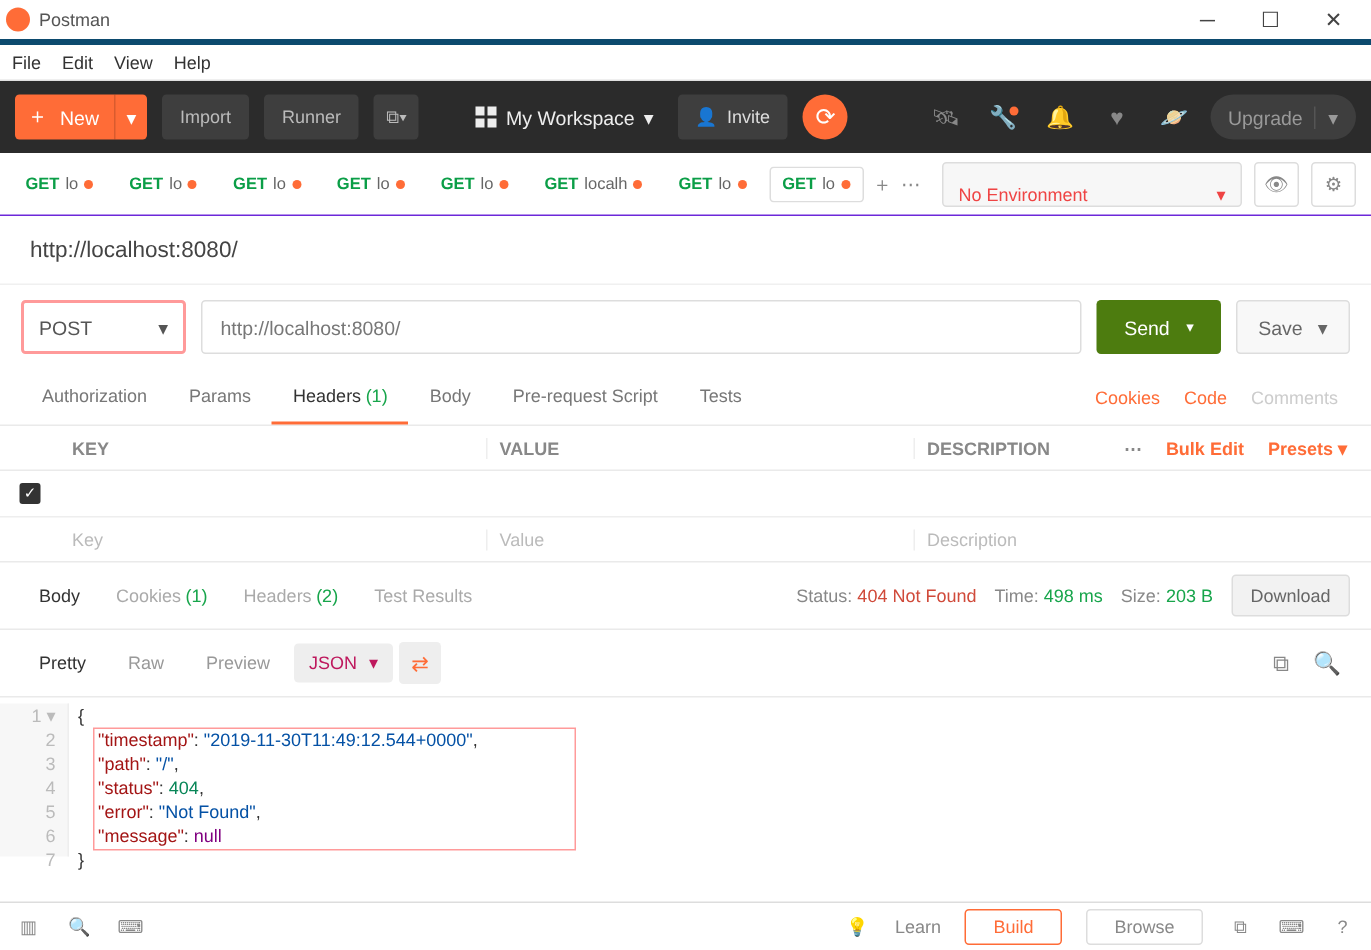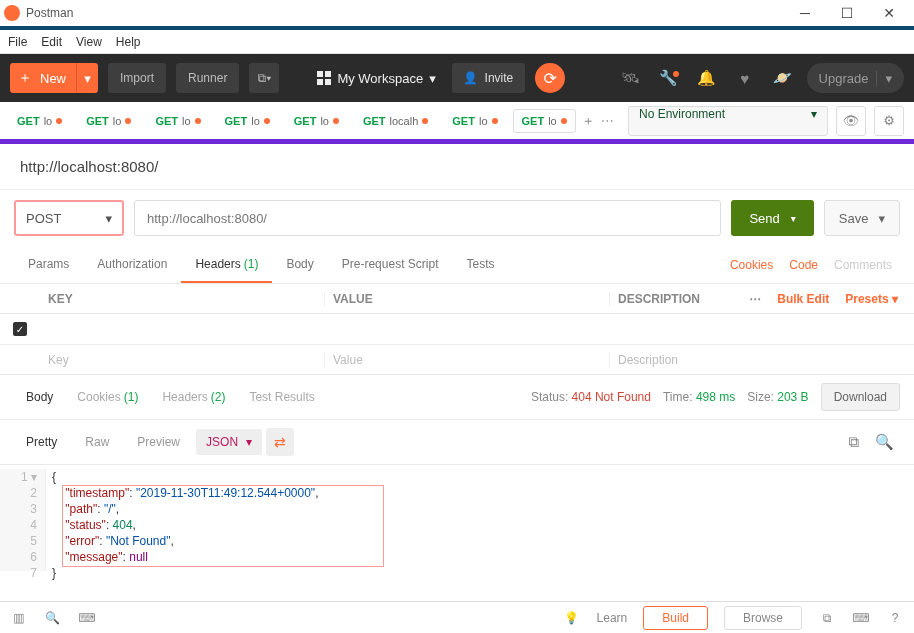--- a/index.html
+++ b/index.html
@@ -24,29 +24,29 @@
  linear-gradient(#eee,#eee) 0 0/6px 6px no-repeat,
  linear-gradient(#eee,#eee) 8px 0/6px 6px no-repeat,
  linear-gradient(#eee,#eee) 0 8px/6px 6px no-repeat,
  linear-gradient(#eee,#eee) 8px 8px/6px 6px no-repeat; }
 .invite { display:flex;align-items:center;gap:6px;background:#3e3e3e;color:#ddd;height:30px;padding:0 12px;border-radius:3px;font-size:12px; }
 .sync { width:30px;height:30px;border-radius:50%;background:#ff6c37;display:flex;align-items:center;justify-content:center;color:#fff;font-size:16px; }
 .tb-right-icon { color:#888;width:28px;display:flex;align-items:center;justify-content:center;font-size:15px;position:relative; }
 .tb-right-icon .dot { position:absolute;top:2px;right:4px;width:6px;height:6px;border-radius:50%;background:#ff6c37; }
 .upgrade { background:#3e3e3e;color:#999;height:30px;display:flex;align-items:center;padding:0 12px;border-radius:15px;gap:8px; }
 .upgrade .car { border-left:1px solid #555;padding-left:8px; }
-.row2 { display:flex;align-items:center;height:42px;border-bottom:5px solid #6d28d9; }
+.row2 { display:flex;align-items:center;height:42px;border-bottom:1px solid #6d28d9; }
 .tabs { display:flex;align-items:center;gap:6px;padding:0 8px;flex:1;overflow:hidden; }
 .tab { display:flex;align-items:center;gap:4px;padding:5px 8px;border:1px solid transparent;border-radius:3px;font-size:11px;color:#666;cursor:pointer;white-space:nowrap; }
 .tab.active { border-color:#ddd;background:#fff; }
 .tab .method { color:#0b9e47;font-weight:600; }
 .tab .od { width:6px;height:6px;border-radius:50%;background:#ff6c37; }
 .tab-add { width:22px;height:22px;display:flex;align-items:center;justify-content:center;color:#888;cursor:pointer; }
 .env { display:flex;align-items:center;gap:8px;padding:0 10px; }
-.env-sel { width:200px;height:30px;border:1px solid #ddd;background:#f7f7f7;display:flex;align-items:flex-start;padding:0 10px;color:#14532d;font-size:12px;justify-content:space-between;border-radius:3px; }
+.env-sel { width:200px;height:30px;border:1px solid #ddd;background:#f7f7f7;display:flex;align-items:flex-end;padding:0 10px;color:#ef4444;font-size:12px;justify-content:space-between;border-radius:3px; }
 .env-icon { width:30px;height:30px;border:1px solid #ddd;border-radius:3px;display:flex;align-items:center;justify-content:center;color:#888;background:#fff; }
 .req-title { padding:14px 20px;font-size:15px;color:#444;border-bottom:1px solid #f0f0f0; }
 .req-line { display:flex;align-items:center;padding:10px 14px;gap:10px; }
 .method-sel { width:110px;height:36px;border:2px solid #ff9a9a;background:#fff;display:flex;align-items:center;padding:0 10px;justify-content:space-between;color:#555;font-size:13px;border-radius:3px; }
 .url-input { flex:1;height:36px;border:1px solid #ddd;padding:0 12px;color:#777;font-size:13px;border-radius:3px; }
 .send-btn { height:36px;background:#4d7c0f;color:#fff;display:flex;align-items:center;padding:0 18px;border-radius:3px;font-size:13px;font-weight:500;gap:11px; }
 .send-btn .car { font-size:10px; }
 .save-btn { height:36px;border:1px solid #ddd;display:flex;align-items:center;padding:0 14px;border-radius:3px;color:#666;gap:10px;background:#f8f8f8; }
 .req-tabs { display:flex;align-items:center;padding:0 14px;border-bottom:1px solid #eaeaea;height:38px;gap:0; }
 .req-tab { padding:0 14px;height:100%;display:flex;align-items:center;color:#777;font-size:12px;cursor:pointer;border-bottom:2px solid transparent; }
@@ -220,22 +220,22 @@
     <span>Send</span>
     <span class="car">▾</span>
   </div>
   <div class="save-btn">
     <span>Save</span>
     <span>▾</span>
   </div>
 </div>
 
 <div class="req-tabs">
+  <div class="req-tab">Authorization</div>
   <div class="req-tab">Params</div>
-  <div class="req-tab">Authorization</div>
   <div class="req-tab active">
     <span>Headers</span>
     <span class="cnt">(1)</span>
   </div>
   <div class="req-tab">Body</div>
   <div class="req-tab">Pre-request Script</div>
   <div class="req-tab">Tests</div>
   <div class="rspacer"></div>
   <span class="link-orange">Cookies</span>
   <span class="link-orange">Code</span>

